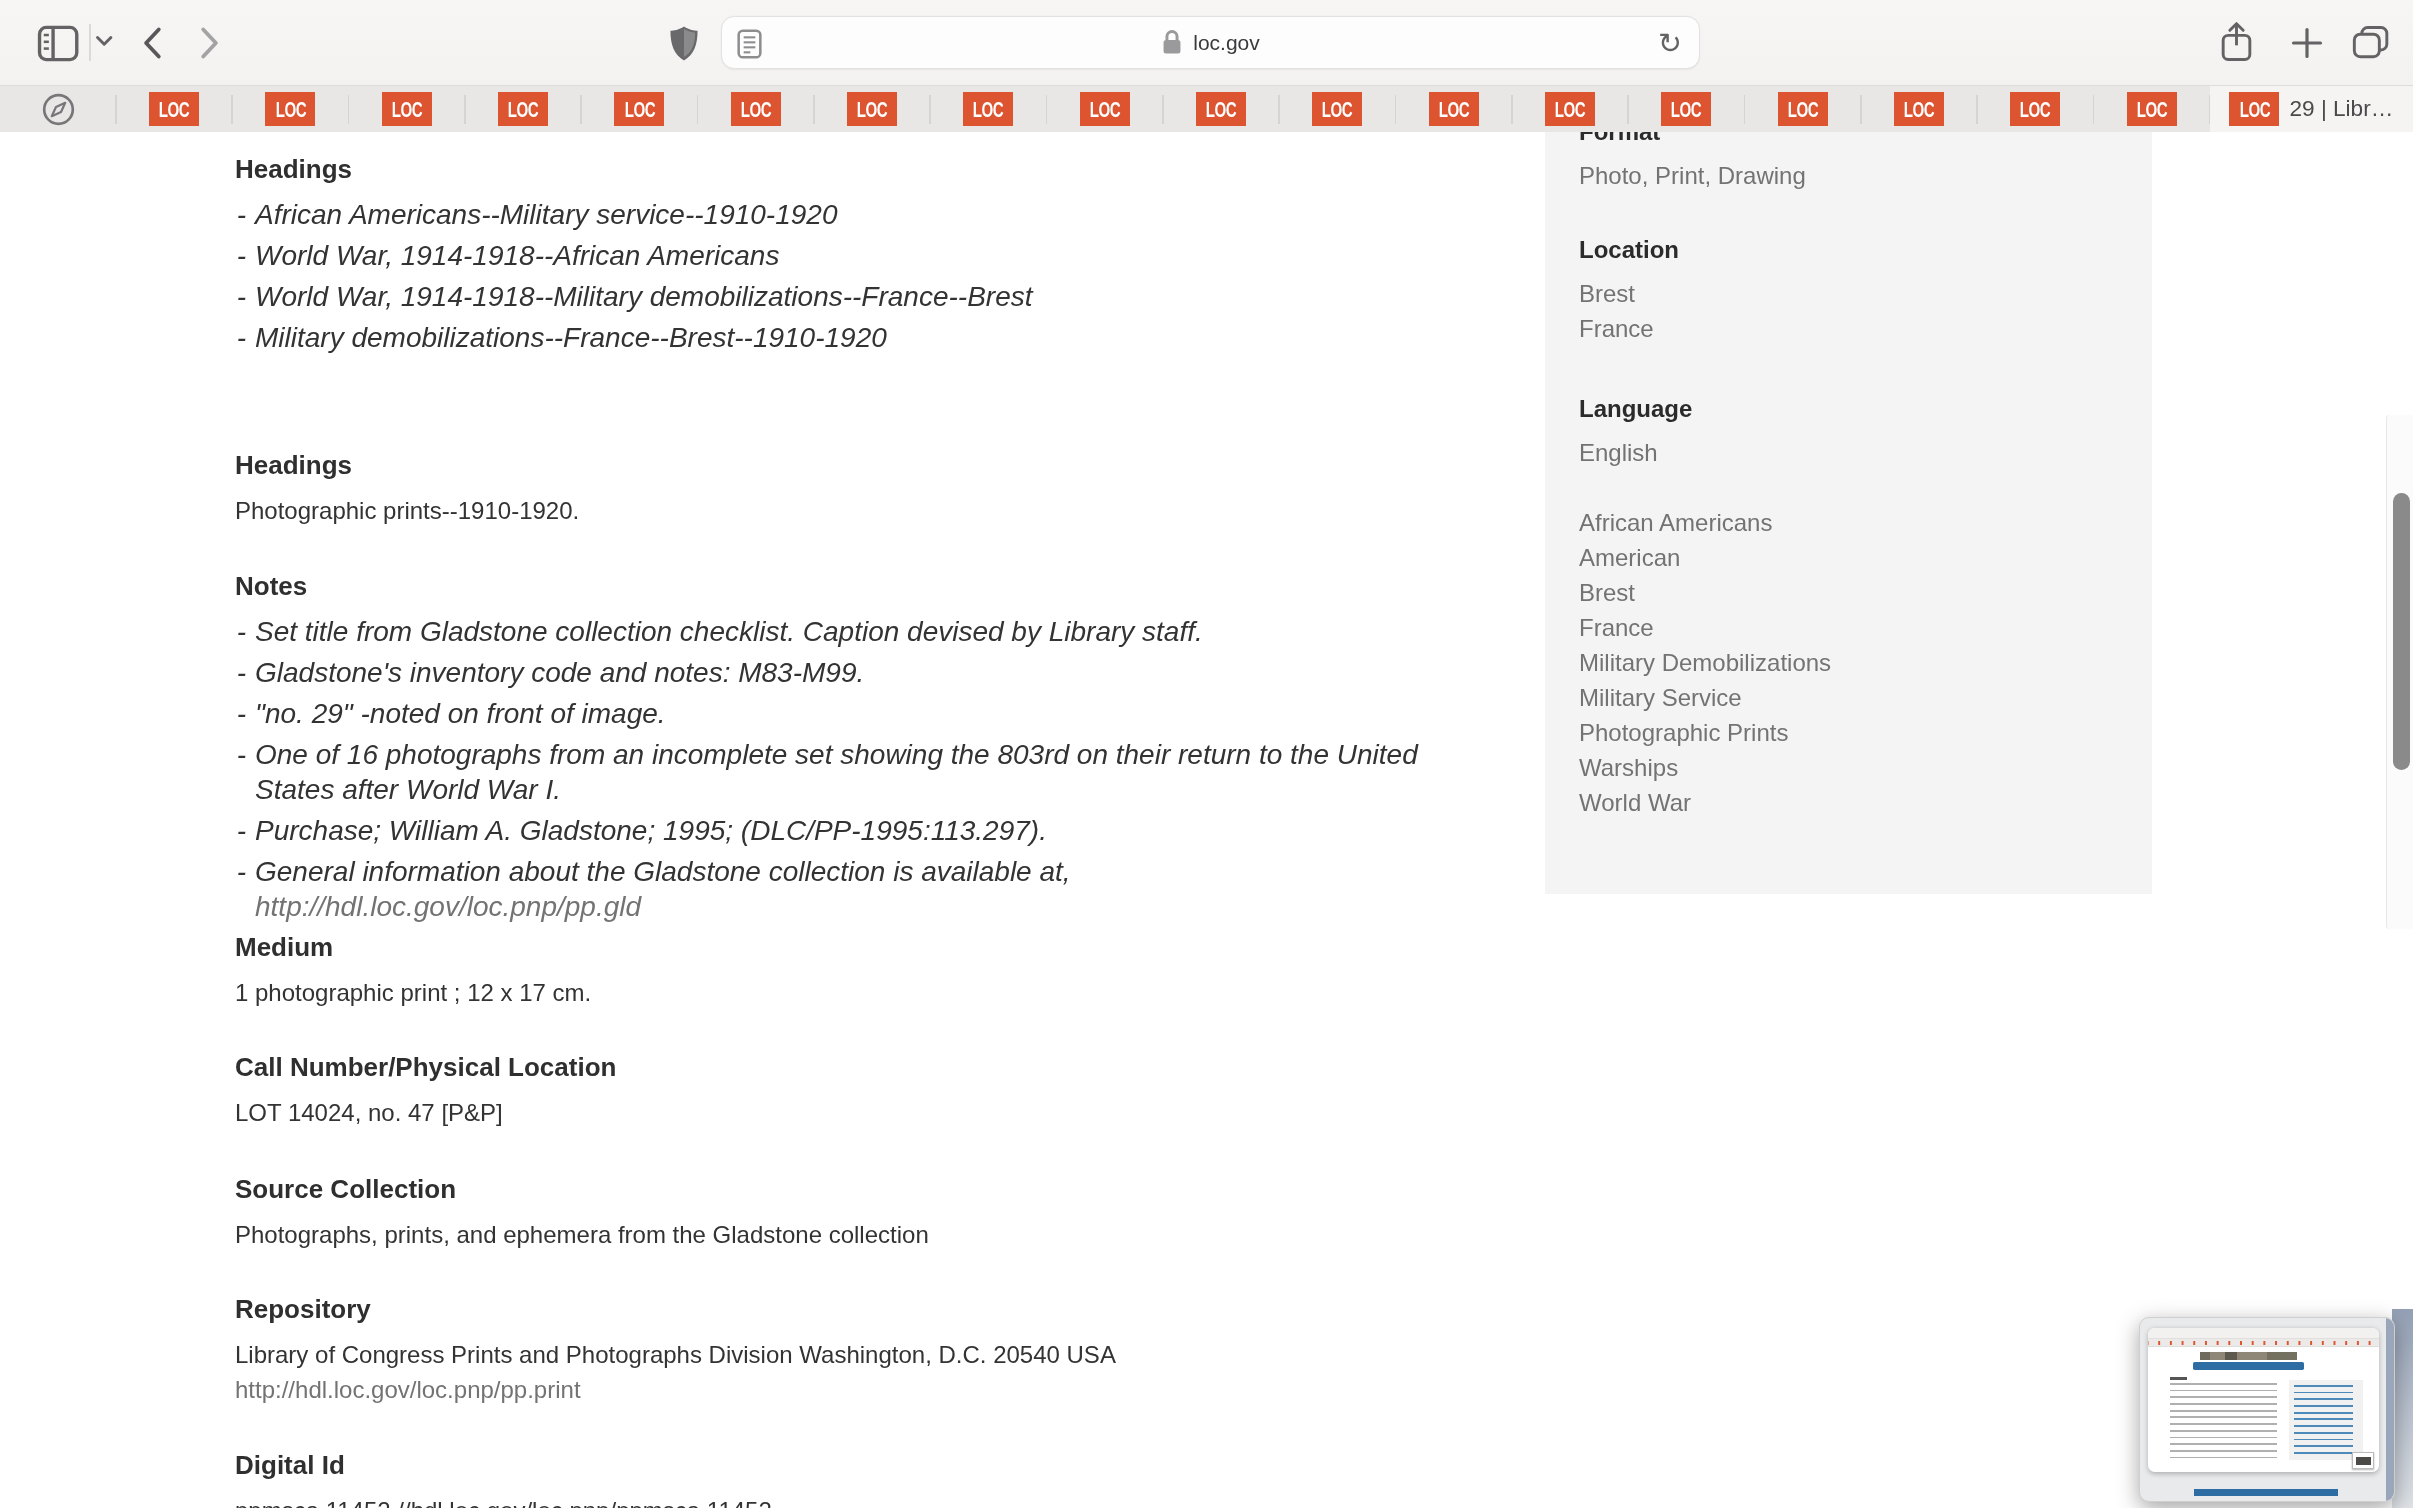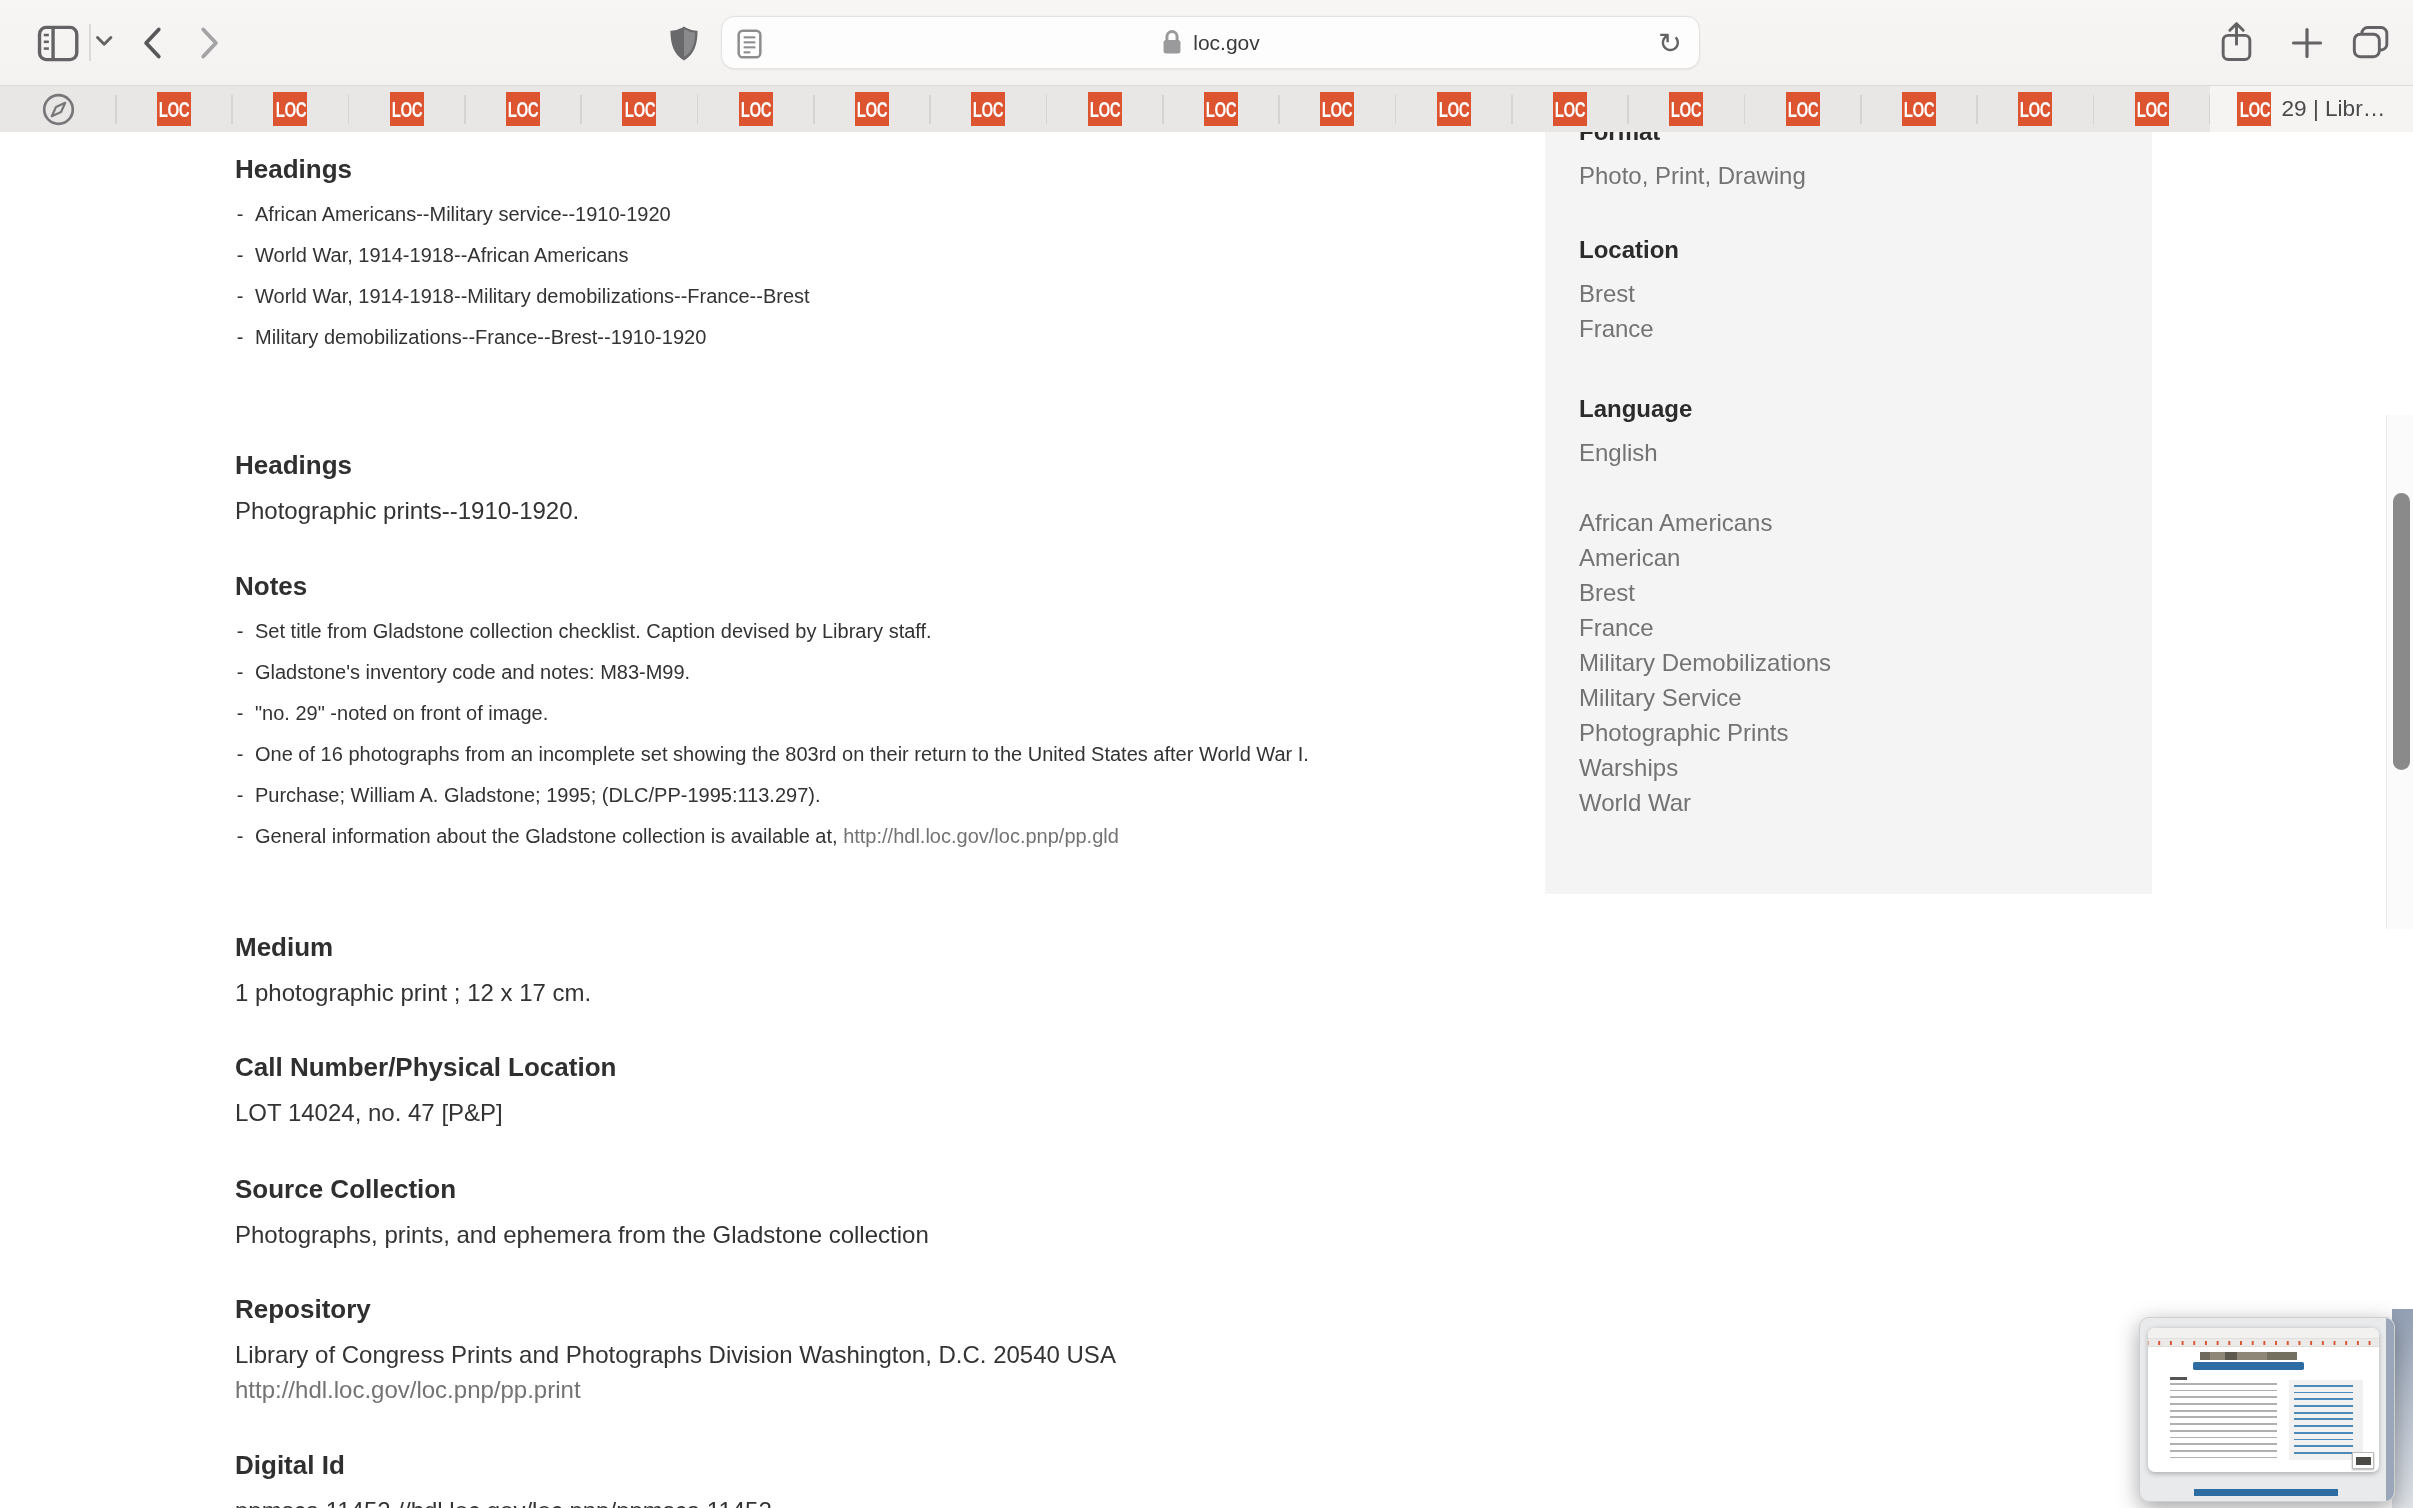--- a/index.html
+++ b/index.html
@@ -17,32 +17,32 @@
   .reload { position:absolute; right:17px; top:10px; font-size:28.5px; color:#636366; }
 
   
   .tabbar { position:absolute; left:0; top:85px; width:2413px; height:48px; background:#e9e7e5; border-top:1.7px solid #dedcda; border-bottom:1.7px solid #d0cecc; display:flex; }
   .tab { position:relative; display:flex; align-items:center; justify-content:center; height:100%; }
   .tab::after { content:""; position:absolute; right:-0.8px; top:9.2px; width:1.7px; height:28.5px; background:#d6d4d2; }
   .tab-start { width:116px; flex:none; }
   .tab-loc { flex:1; }
   .tab-active { width:203px; flex:none; background:#f5f4f2; gap:10px; }
   .tab-active::after { display:none; }
-  .favicon { width:34px; height:34px; background:#dd5430; color:#fff; display:flex; align-items:center; justify-content:center; font-weight:bold; font-size:21px; letter-spacing:-0.8px; flex:none; }
+  .favicon { width:50px; height:34px; background:#dd5430; color:#fff; display:flex; align-items:center; justify-content:center; font-weight:bold; font-size:21px; letter-spacing:-0.8px; flex:none; }
   .favicon span { transform:scale(.72,1.08); display:inline-block; }
   .tab-label { font-size:22.6px; color:#4a4a4c; white-space:nowrap; }
 
   
   .content { position:absolute; left:0; top:132px; width:2413px; height:1376px; background:#ffffff; overflow:hidden; }
   .main-col { position:absolute; left:235px; top:0; width:1198px; }
   .section { position:absolute; left:0; width:1198px; }
   .section h3 { font-size:26px; line-height:30px; font-weight:bold; color:#2f2f2f; margin-bottom:13.4px; }
   .section p { font-size:24px; line-height:35px; color:#333; }
   .section ul { list-style:none; }
-  .section li { font-size:20px; line-height:35px; color:#333; margin-bottom:5.9px; padding-left:20px; position:relative; }
+  .section li { font-size:28px; line-height:35px; color:#333; margin-bottom:5.9px; padding-left:20px; position:relative;font-style:italic; }
   .section li::before { content:"-"; position:absolute; left:1.7px; }
   a.lnk { color:#737373; text-decoration:none; }
 
   
   .facet-panel { position:absolute; left:1545px; top:-15px; width:607px; height:777px; background:#f4f4f4; }
   .facet { position:absolute; left:34px; right:34px; }
   .facet h4 { font-size:24px; line-height:30px; font-weight:bold; color:#2b2b2b; margin-bottom:11px; }
   .facet ul { list-style:none; }
   .facet li { font-size:24px; line-height:35px; }
 

